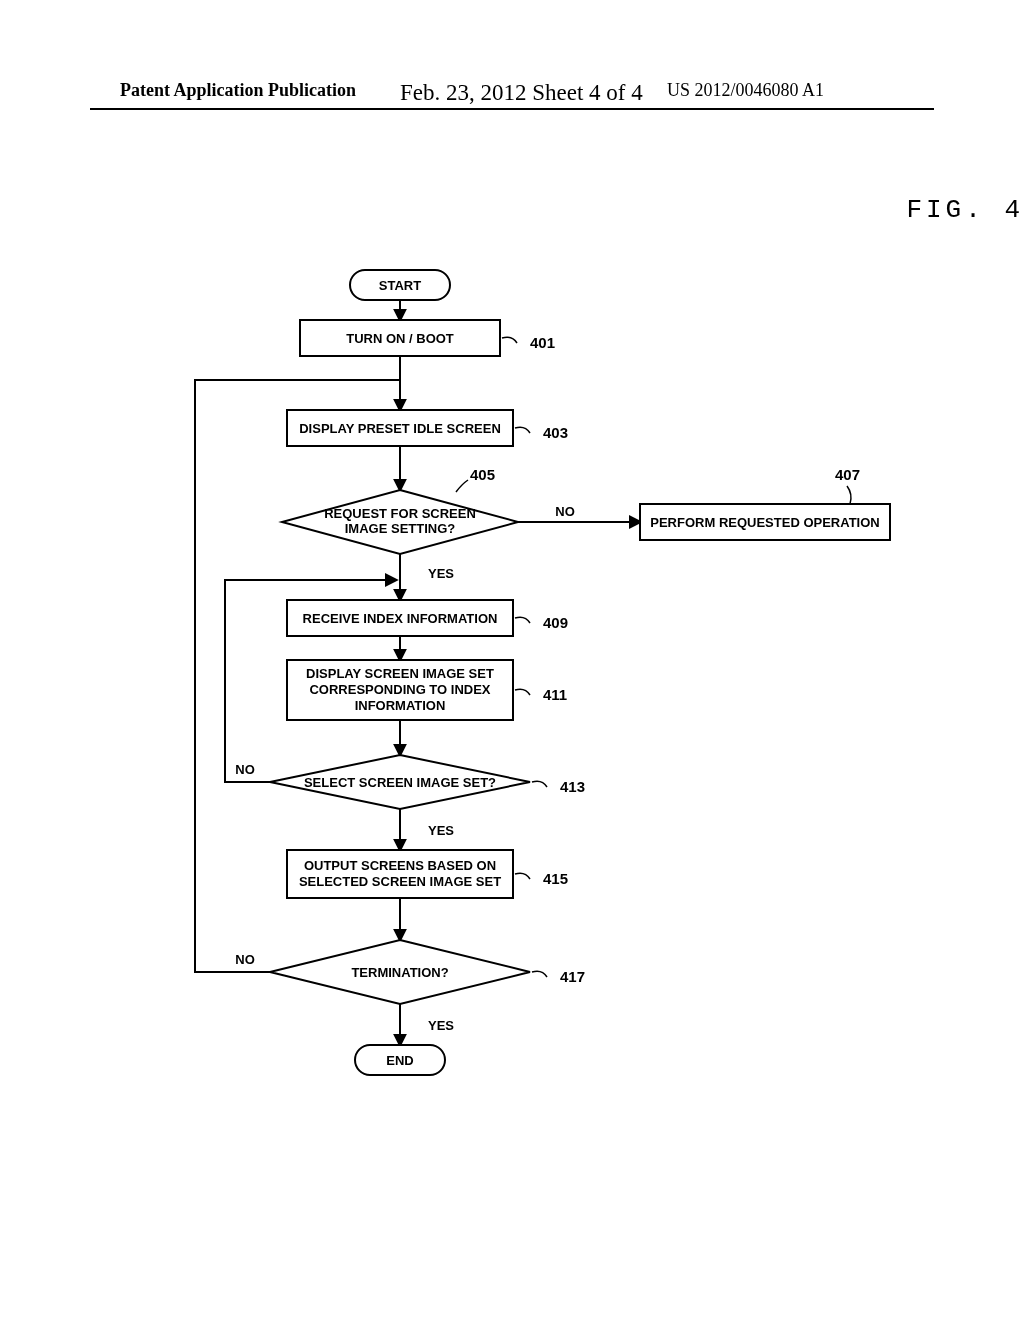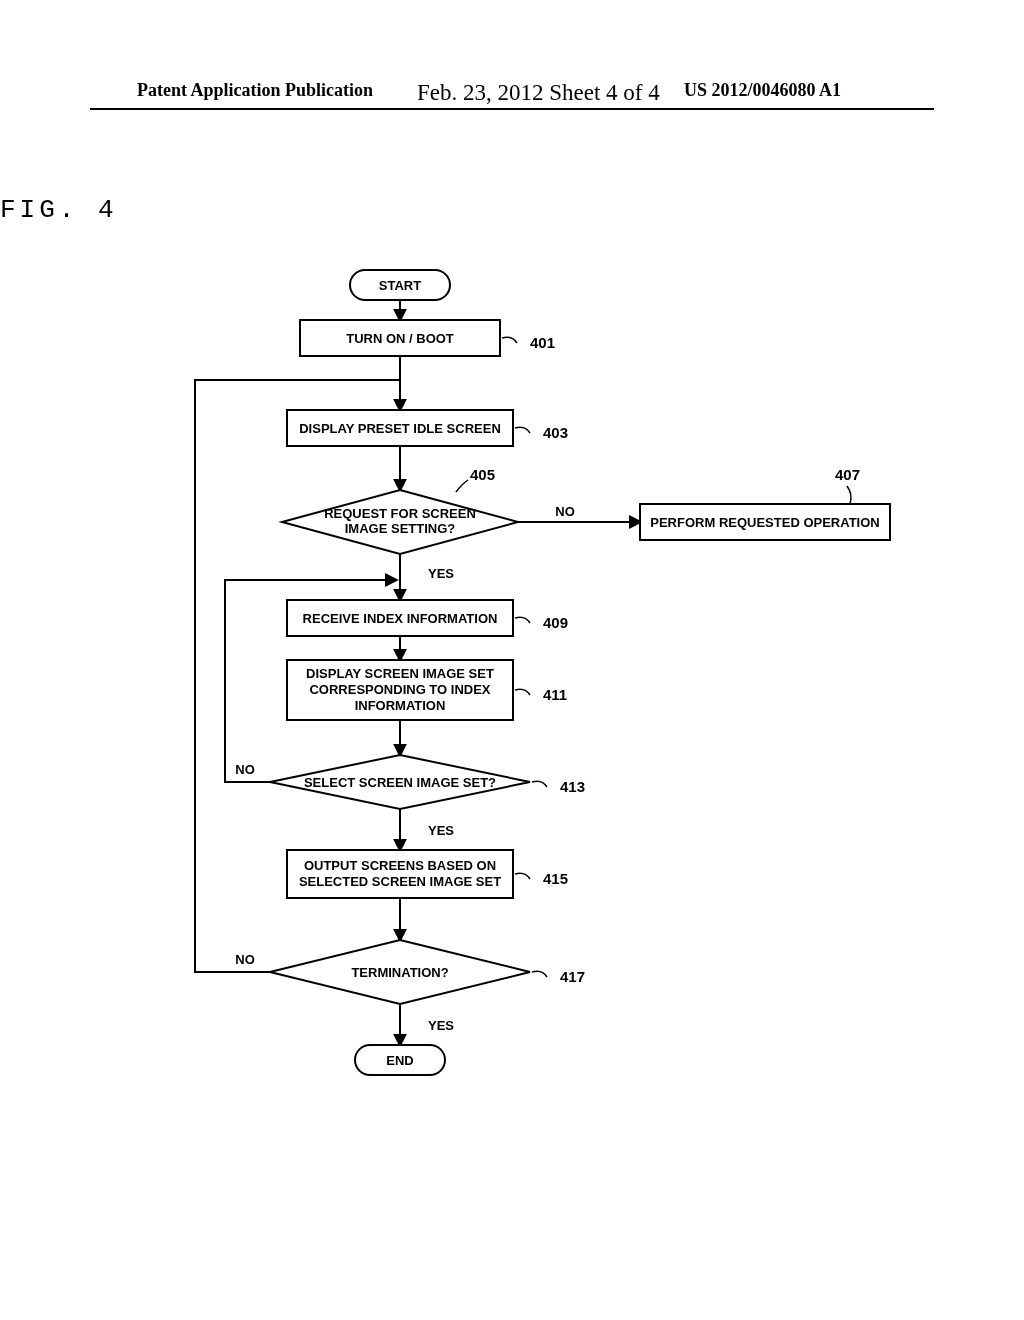--- a/index.html
+++ b/index.html
@@ -10,56 +10,56 @@
     color: #000;
   }
   .page {
     width: 1024px;
     height: 1320px;
     position: relative;
   }
   .header {
     position: absolute;
     top: 80px;
-    left: 17px;
+    left: 0;
     width: 944px;
     height: 30px;
     font-family: "Times New Roman", serif;
   }
   .hdr-left {
     position: absolute;
     left: 120px;
     font-weight: bold;
     font-size: 18px;
   }
   .hdr-mid {
     position: absolute;
     left: 400px;
     font-size: 23px;
   }
   .hdr-right {
     position: absolute;
     right: 120px;
-    font-weight: bold;
+    font-weight: normal;
     font-size: 18px;
   }
   .rule {
     position: absolute;
     top: 108px;
     left: 90px;
     width: 844px;
     height: 2px;
     background: #000;
   }
   .fig-label {
     position: absolute;
     top: 195px;
     left: 0;
     width: 1024px;
-    text-align: left;
+    text-align: right;
     font-family: "Courier New", monospace;
     font-size: 26px;
     letter-spacing: 4px;
   }
   svg.flow {
     position: absolute;
     top: 260px;
     left: 170px;
   }
   .box-text {

